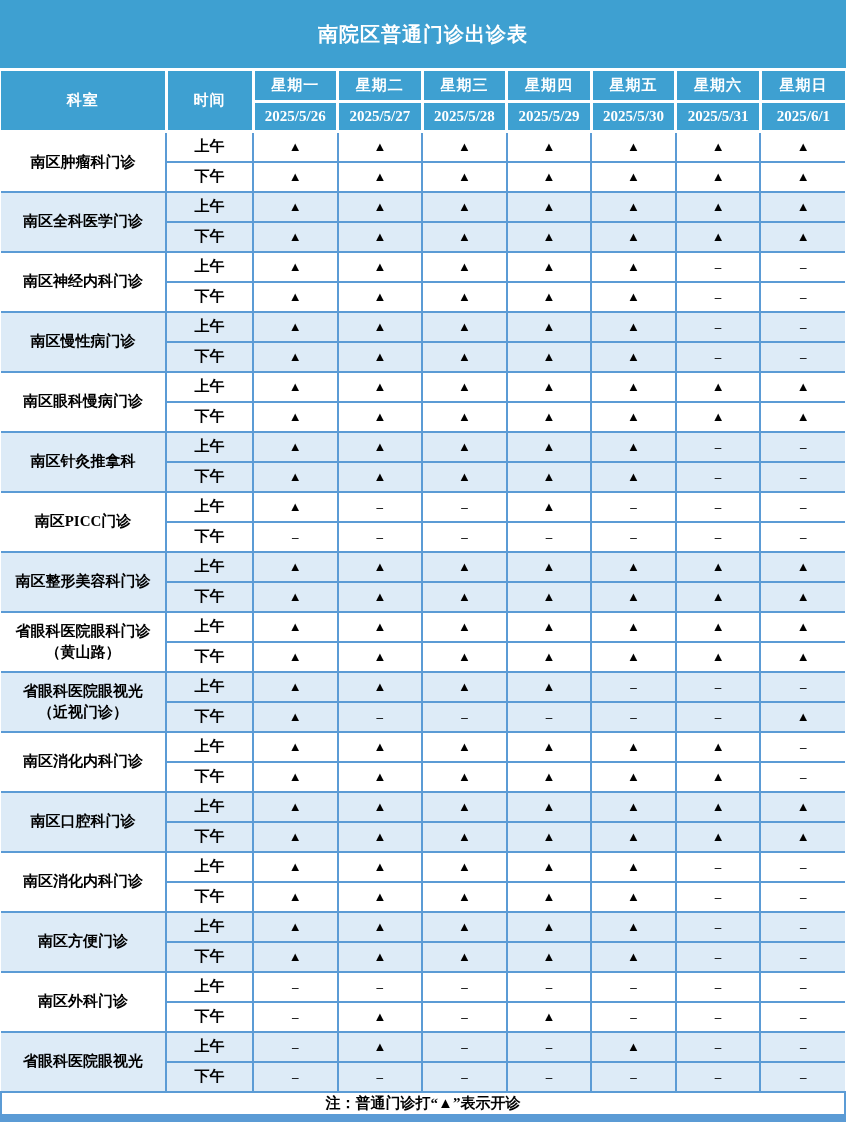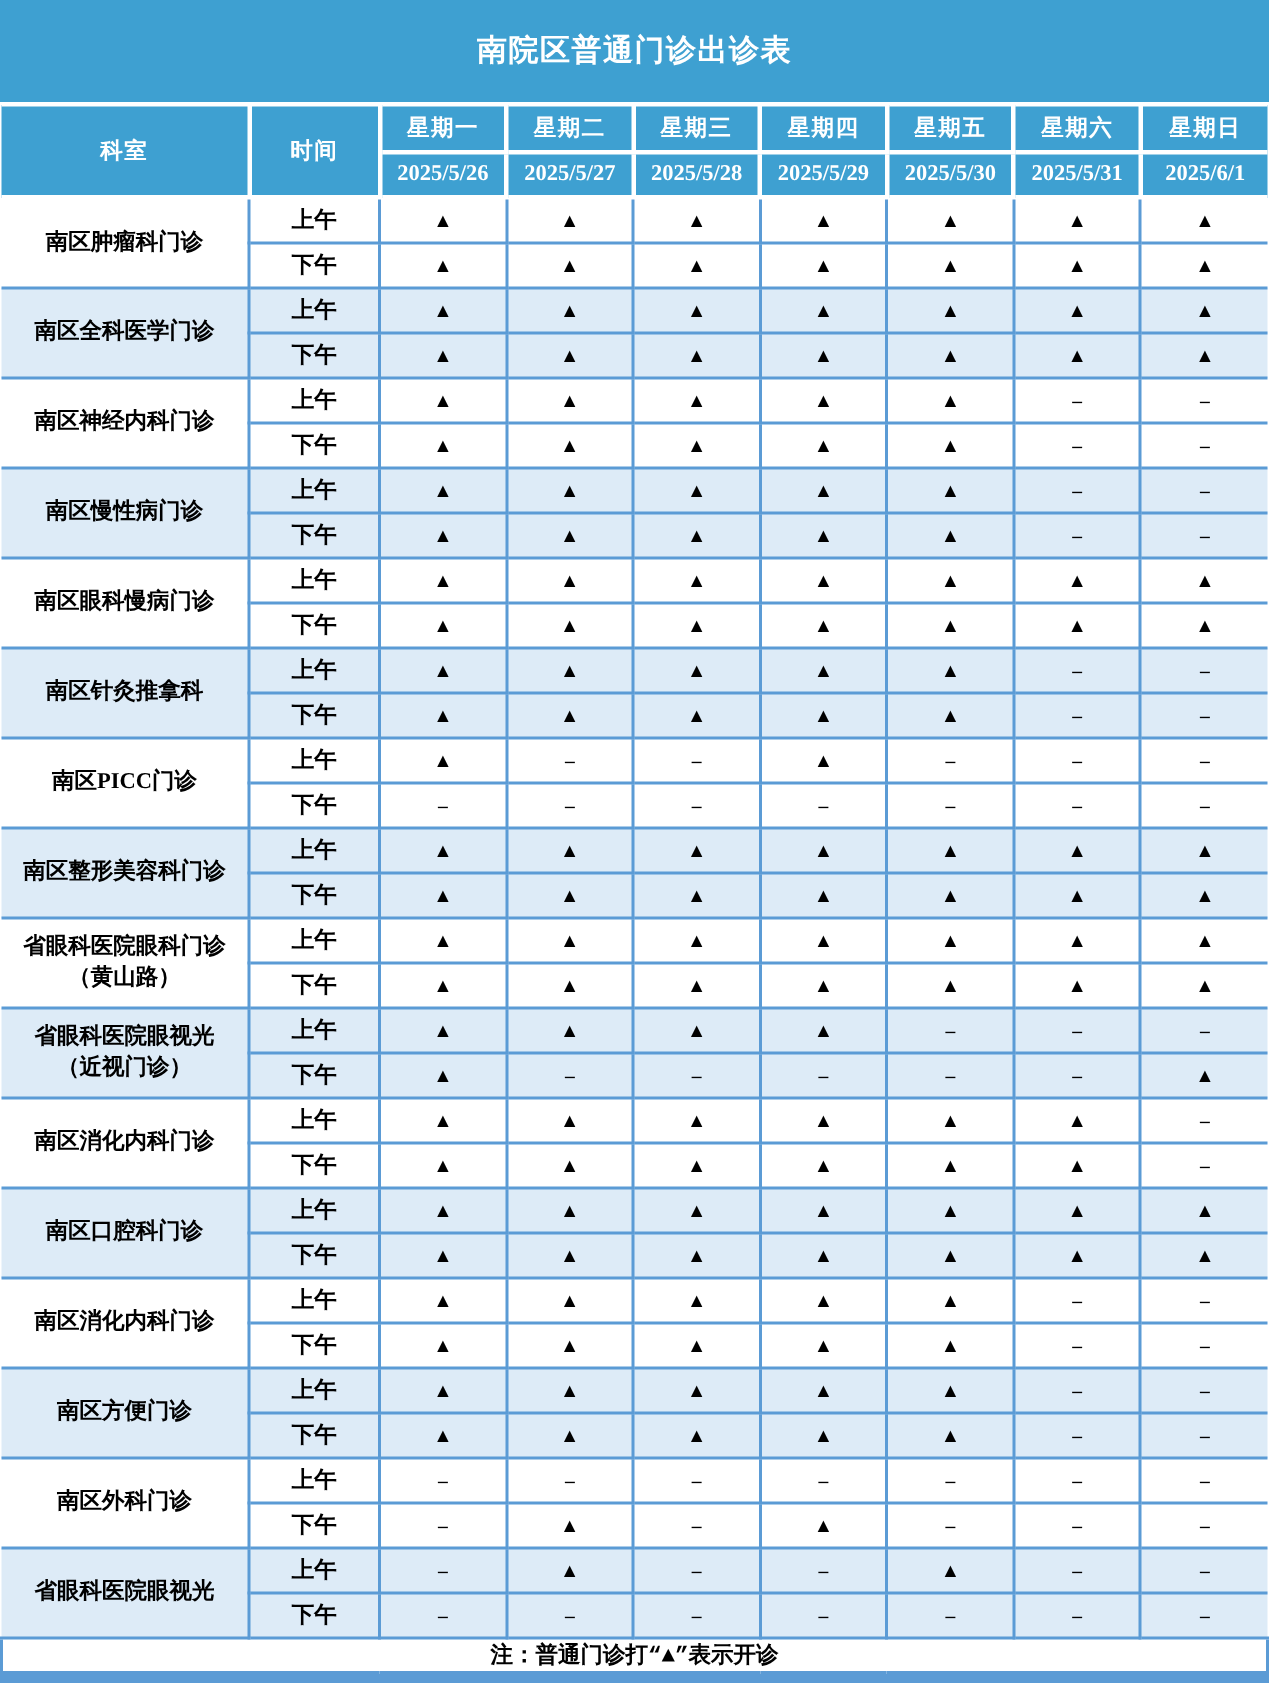--- a/index.html
+++ b/index.html
@@ -72,21 +72,20 @@
   tbody td:last-child { border-right: none; }
 
   tfoot td.note {
     border: 2px solid var(--border);
     background: #fff;
     height: 23px;
     text-align: center;
     font-size: 15px;
     font-weight: 700;
     padding: 0;
-    font-family: Liberation Mono, monospace;
   }
   .bottom-strip { height: 6px; background: var(--border); }
 </style>
 </head>
 <body>
 
 <div class="page">
 
   <header class="title-block">
     <div class="title-line">南院区普通门诊出诊表</div>

